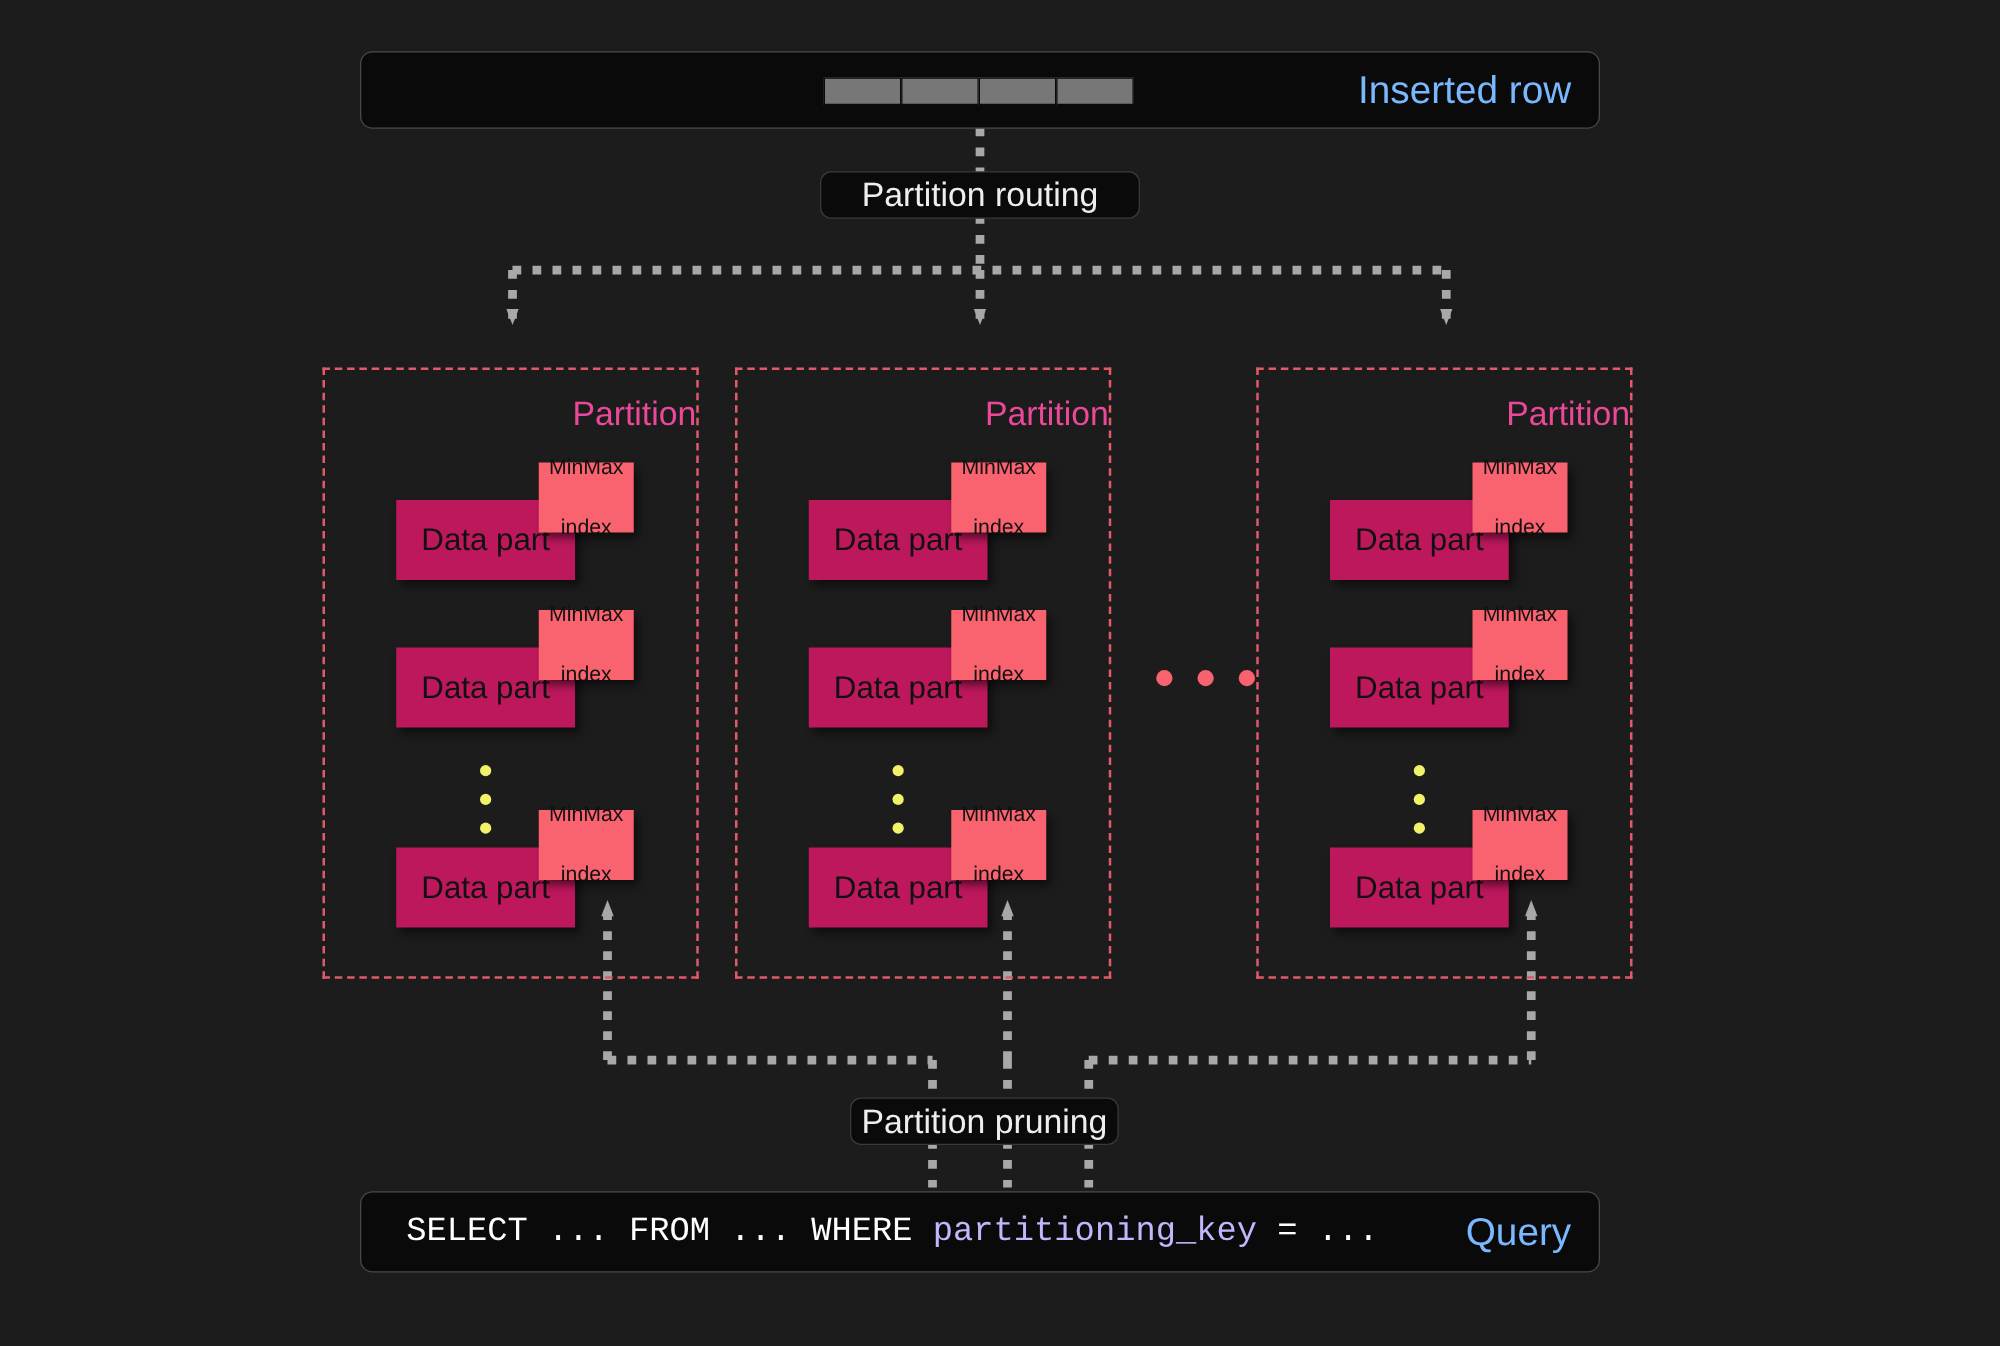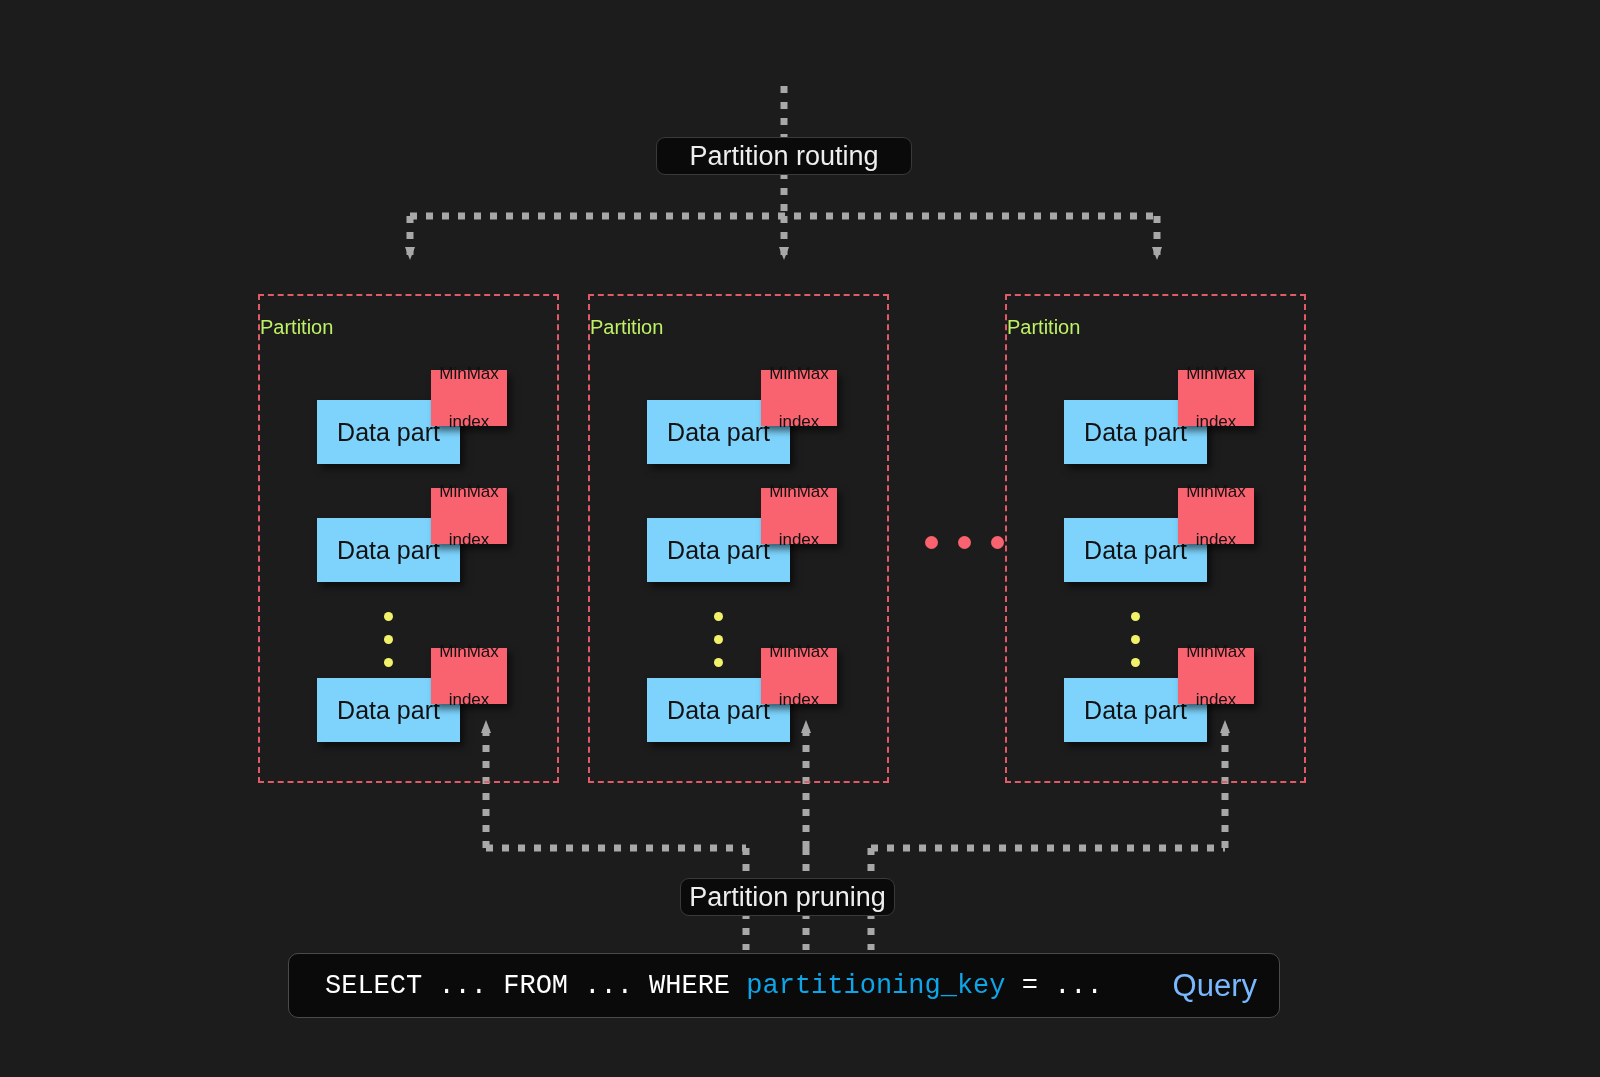--- a/index.html
+++ b/index.html
@@ -81,49 +81,49 @@
     position: absolute;
     left: 36px;
     top: 50%;
     transform: translateY(-50%);
     font-family: "Liberation Mono", "DejaVu Sans Mono", monospace;
     font-size: 27px;
     color: #ffffff;
     white-space: pre;
     letter-spacing: 0px;
   }
-  .sql .key { color: #0ea5e9; }
+  .sql .key { color: #c4b5fd; }
 
   
   .partition {
     position: absolute;
     border: 2px dashed #e05a68;
     box-sizing: border-box;
   }
   .partition-title {
     position: absolute;
     top: 20px;
     left: 0;
     width: 100%;
-    text-align: left;
-    color: #bef264;
-    font-size: 20px;
+    text-align: right;
+    color: #ec4899;
+    font-size: 27px;
   }
 
   
   .part-group {
     position: absolute;
   }
   .data-part {
     position: absolute;
     left: 0;
     top: 30px;
     width: 143px;
     height: 64px;
-    background: #7dd3fc;
+    background: #be185d;
     box-shadow: 4px 5px 7px rgba(0,0,0,0.55);
     display: flex;
     align-items: center;
     justify-content: center;
     color: #111111;
     font-size: 25px;
     box-sizing: border-box;
   }
   .minmax {
     position: absolute;
@@ -218,20 +218,29 @@
       <path d="M 746 848 L 746 880"></path>
       <path d="M 806 848 L 806 880"></path>
       <path d="M 871 848 L 871 880"></path>
 
       <path d="M 746 912 L 746 950"></path>
       <path d="M 806 912 L 806 950"></path>
       <path d="M 871 912 L 871 950"></path>
     </g>
   </svg>
 
+  <div class="bar" style="left:288px; top:41px; width:992px; height:62px;">
+    <div class="row-cells">
+      <div class="row-cell"></div>
+      <div class="row-cell"></div>
+      <div class="row-cell"></div>
+      <div class="row-cell"></div>
+    </div>
+    <div class="bar-label">Inserted row</div>
+  </div>
 
   <div class="pill" style="left:656px; top:137px; width:256px; height:38px;">
     <span>Partition routing</span>
   </div>
 
   <div class="partition" style="left:258px; top:294px; width:301px; height:489px;">
     <div class="partition-title">Partition</div>
 
     <div class="part-group" style="left:57px; top:74px;">
       <div class="minmax">

